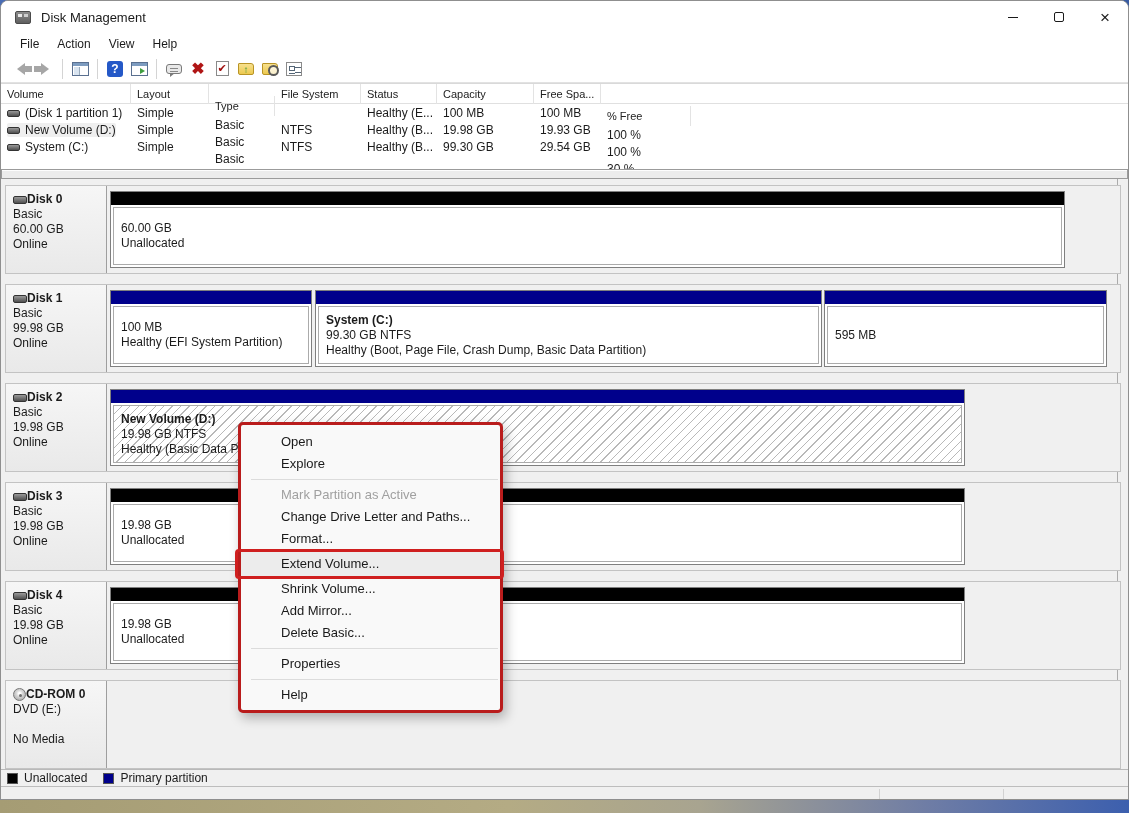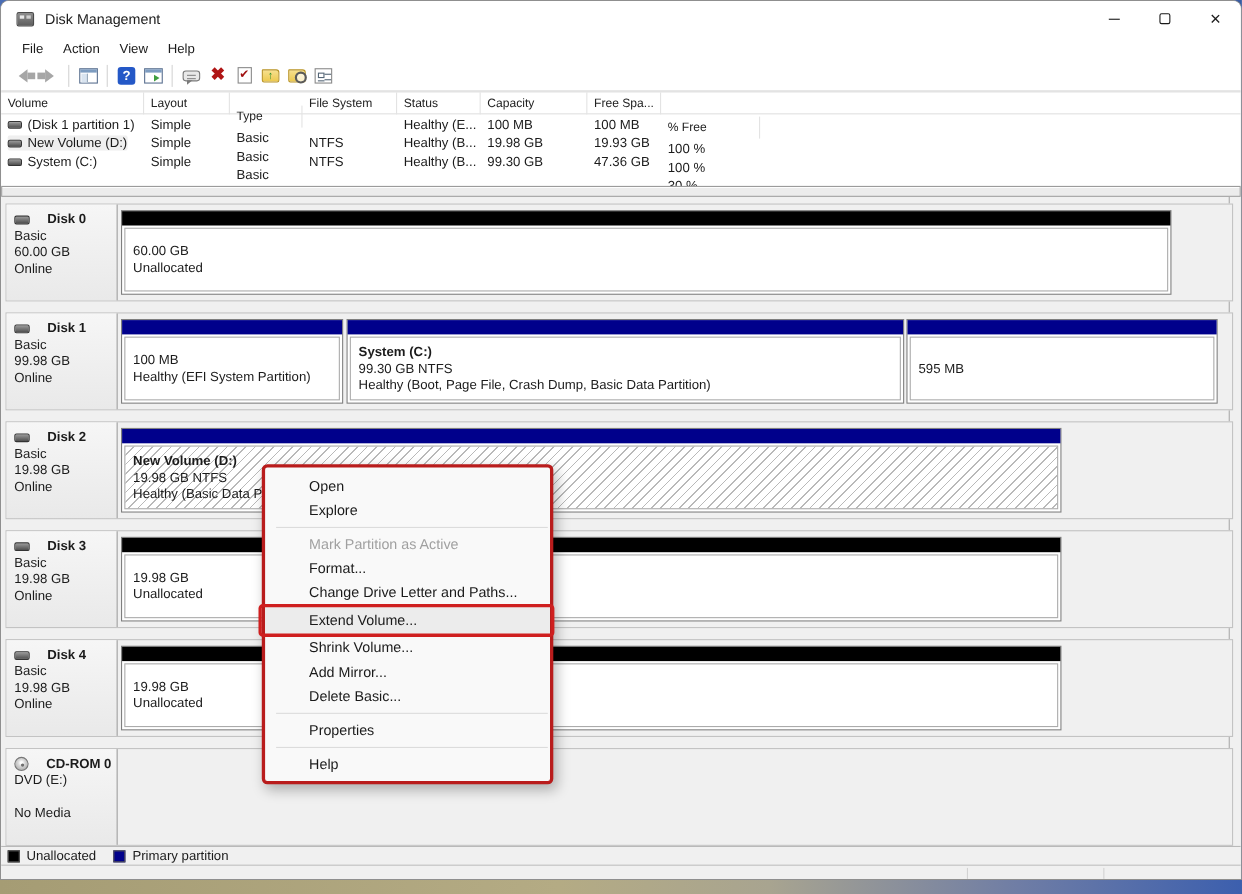--- a/index.html
+++ b/index.html
@@ -71,21 +71,21 @@
   .sel-cell{ background:#efefef; border-radius:2px; }
   
   .hscroll{ position:absolute; top:168px; left:0; right:0; height:10px; background:#ececec; border:1px solid #9b9b9b; box-shadow:inset 0 1px 0 #fdfdfd; }
   
   .graphpane{ position:absolute; top:178px; left:0; right:0; height:590px; background:#f0f0f0; }
   .pane-redge{ position:absolute; top:0; bottom:0; right:10px; width:1px; background:#ababab; }
   .disk-row{ position:relative; width:1116px; height:89px; margin:10px 0 0 4px; border:1px solid #c3c3c3; background:#f0f0f0; }
   .disk-row.first{ margin-top:6px; }
   .disk-label{ position:absolute; left:0; top:0; width:101px; height:87px; background:linear-gradient(#f6f6f6,#e9e9e9); border-right:1px solid #9e9e9e; padding:6px 5px 0 7px; }
   .dl-line{ line-height:15px; white-space:nowrap; }
-  .dl-name{ font-weight:bold; display:flex; align-items:center; gap:16px; }
+  .dl-name{ font-weight:bold; display:flex; align-items:center; gap:0; }
   .drive-ico{ width:14px; height:8px; background:linear-gradient(#9a9a9a,#4f4f4f); border:1px solid #333; border-radius:2px; flex:0 0 auto; }
   .cd-ico{ width:13px; height:13px; border-radius:50%; border:1px solid #777;
     background:radial-gradient(circle at 50% 40%, #fff 10%, #d9d9d9 35%, #9d9d9d 100%); position:relative; flex:0 0 auto; }
   .cd-ico::after{ content:""; position:absolute; left:4.5px; top:4.5px; width:3px; height:3px; border-radius:50%; background:#6e6e6e; }
   .part{ position:absolute; top:5px; height:77px; border:1px solid #7f7f7f; background:#fff; }
   .band{ height:13px; width:100%; }
   .band.unalloc{ background:#000000; }
   .band.primary{ background:#00008b; }
   .pbody{ position:absolute; left:2px; right:2px; top:15px; bottom:2px; border:1px solid #ababab; background:#fff;
     display:flex; flex-direction:column; justify-content:center; padding:2px 7px; overflow:hidden; }
@@ -211,21 +211,21 @@
       <div class="lv-cell c6">19.93 GB</div>
       <div class="lv-cell c7">100 %</div>
     </div>
     <div class="lv-row">
       <div class="lv-cell c0"><span class="vol-ico"></span><span>System (C:)</span></div>
       <div class="lv-cell c1">Simple</div>
       <div class="lv-cell c2">Basic</div>
       <div class="lv-cell c3">NTFS</div>
       <div class="lv-cell c4">Healthy (B...</div>
       <div class="lv-cell c5">99.30 GB</div>
-      <div class="lv-cell c6">47.36 GB</div>
+      <div class="lv-cell c6">29.54 GB</div>
       <div class="lv-cell c7">30 %</div>
     </div>
   </div>
 
   <div class="hscroll"></div>
 
   <div class="graphpane">
     <div class="pane-redge"></div>
 
     <div class="disk-row first">
@@ -349,22 +349,22 @@
         <div class="dl-line">No Media</div>
       </div>
     </div>
   </div>
 
   <div class="ctx">
     <div class="mi">Open</div>
     <div class="mi">Explore</div>
     <div class="msep"></div>
     <div class="mi disabled">Mark Partition as Active</div>
+    <div class="mi">Change Drive Letter and Paths...</div>
     <div class="mi">Format...</div>
-    <div class="mi">Change Drive Letter and Paths...</div>
     <div class="mi extend">
       <span>Extend Volume...</span>
       <span class="redbox"></span>
     </div>
     <div class="mi">Shrink Volume...</div>
     <div class="mi">Add Mirror...</div>
     <div class="mi">Delete Basic...</div>
     <div class="msep"></div>
     <div class="mi">Properties</div>
     <div class="msep"></div>

